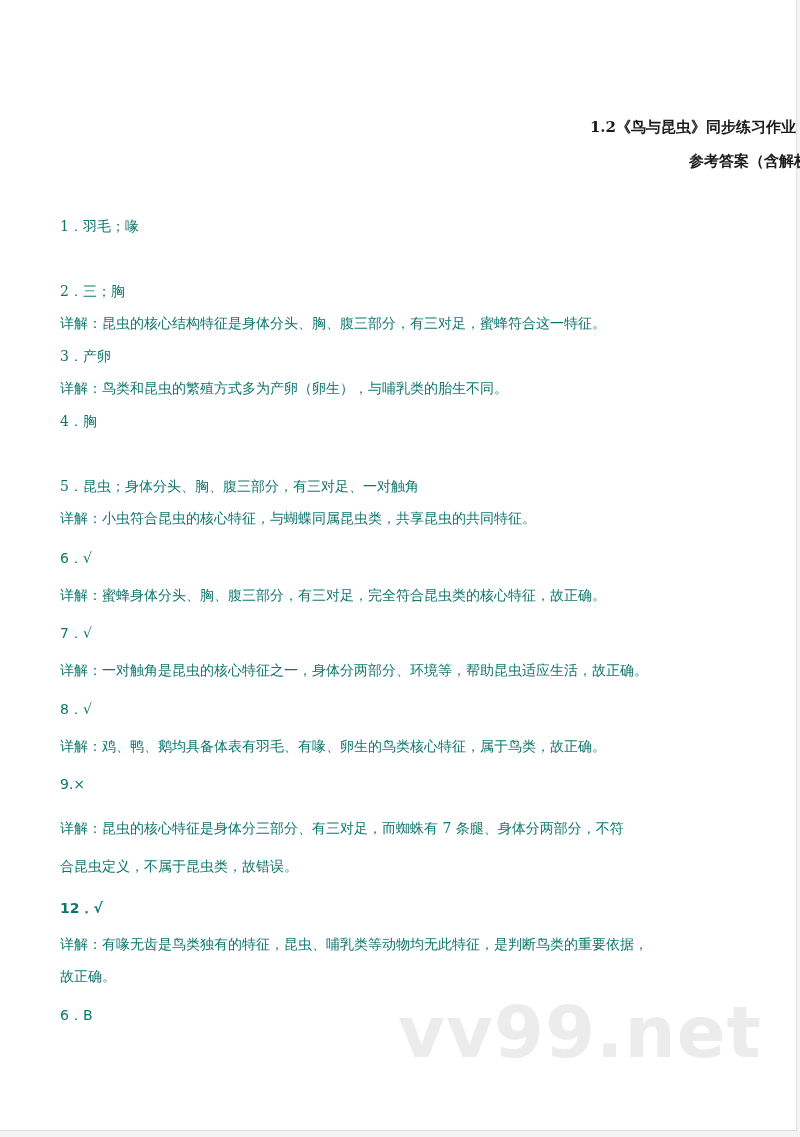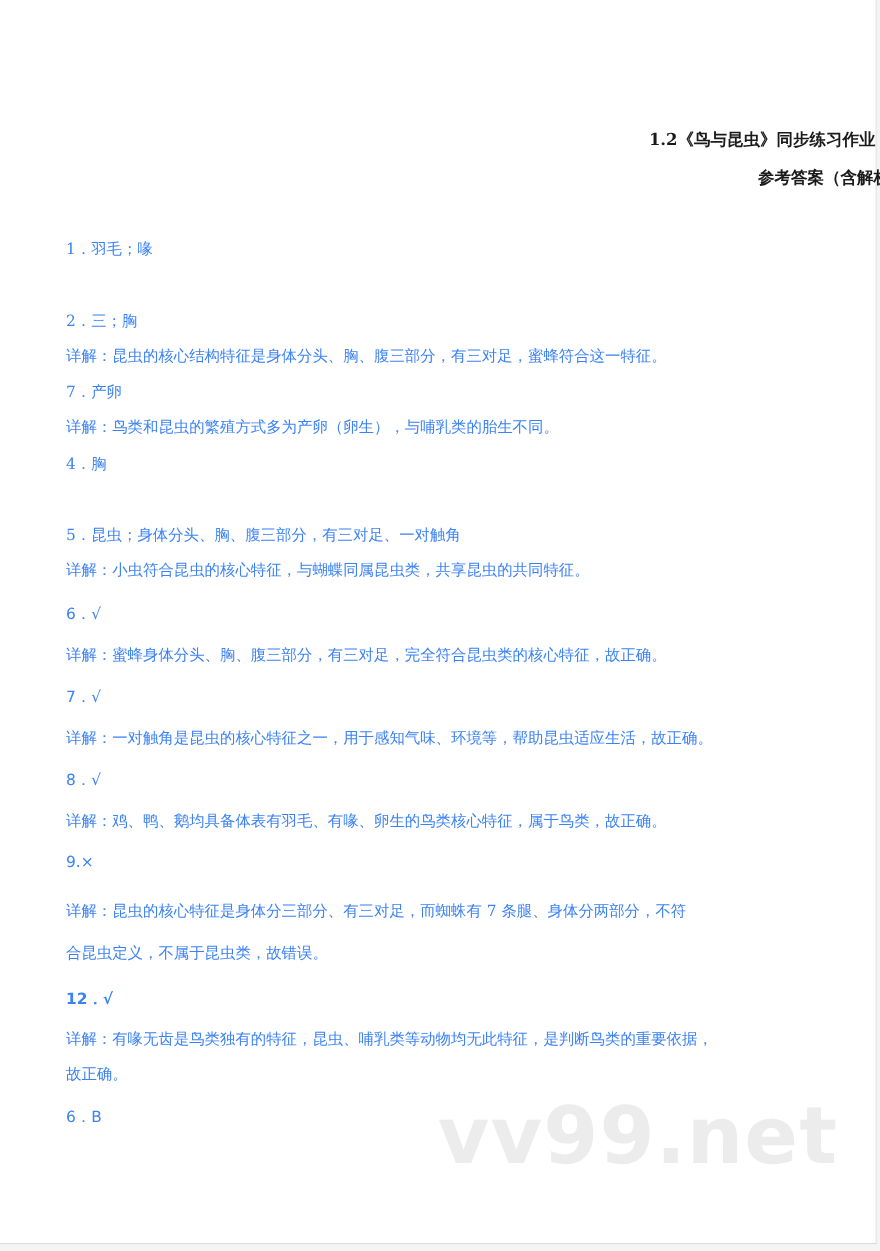--- a/index.html
+++ b/index.html
@@ -11,54 +11,54 @@
   }
   .page {
     position: absolute; left: 0; top: 0; width: 796px; height: 1130px;
     background: #ffffff; border-right: 1px solid #e0e0e0; border-bottom: 1px solid #dcdcdc;
   }
   .title {
     position: absolute; left: 0; width: 796px; text-align: right;
     font-weight: bold; font-size: 15px; color: #1a1a1a;
   }
   .line {
-    position: absolute; left: 60px; font-size: 14px; white-space: nowrap; color: #3b82f6;
+    position: absolute; left: 60px; font-size: 14px; white-space: nowrap; color: #0f766e;
   }
   .sans { font-family: "DejaVu Sans", "Liberation Sans", sans-serif; }
   .watermark {
     position: absolute; left: 398px; top: 990px;
     font-family: "DejaVu Sans", "Liberation Sans", sans-serif;
     font-weight: bold; font-size: 72px; color: #ececec; letter-spacing: 1px;
   }
 </style>
 </head>
 <body>
 
 <div class="page">
   <div class="title" style="top:118px;">1.2《鸟与昆虫》同步练习作业</div>
   <div class="title" style="top:152px;padding-left:28px;">参考答案（含解析）</div>
 
   <div class="line" style="top:218px;">1．羽毛；喙</div>
 
   <div class="line" style="top:283px;">2．三；胸</div>
   <div class="line" style="top:315px;">详解：昆虫的核心结构特征是身体分头、胸、腹三部分，有三对足，蜜蜂符合这一特征。</div>
 
-  <div class="line" style="top:348px;">7．产卵</div>
+  <div class="line" style="top:348px;">3．产卵</div>
   <div class="line" style="top:380px;">详解：鸟类和昆虫的繁殖方式多为产卵（卵生），与哺乳类的胎生不同。</div>
 
   <div class="line" style="top:413px;">4．胸</div>
 
   <div class="line" style="top:478px;">5．昆虫；身体分头、胸、腹三部分，有三对足、一对触角</div>
   <div class="line" style="top:510px;">详解：小虫符合昆虫的核心特征，与蝴蝶同属昆虫类，共享昆虫的共同特征。</div>
 
   <div class="line sans" style="top:550px;">6．√</div>
   <div class="line" style="top:587px;">详解：蜜蜂身体分头、胸、腹三部分，有三对足，完全符合昆虫类的核心特征，故正确。</div>
 
   <div class="line sans" style="top:625px;">7．√</div>
-  <div class="line" style="top:662px;">详解：一对触角是昆虫的核心特征之一，用于感知气味、环境等，帮助昆虫适应生活，故正确。</div>
+  <div class="line" style="top:662px;">详解：一对触角是昆虫的核心特征之一，身体分两部分、环境等，帮助昆虫适应生活，故正确。</div>
 
   <div class="line sans" style="top:701px;">8．√</div>
   <div class="line" style="top:738px;text-align:right;">详解：鸡、鸭、鹅均具备体表有羽毛、有喙、卵生的鸟类核心特征，属于鸟类，故正确。</div>
 
   <div class="line sans" style="top:776px;">9.×</div>
   <div class="line" style="top:820px;">详解：昆虫的核心特征是身体分三部分、有三对足，而蜘蛛有 7 条腿、身体分两部分，不符</div>
   <div class="line" style="top:858px;">合昆虫定义，不属于昆虫类，故错误。</div>
 
   <div class="line sans" style="top:900px;font-weight:bold;">12．√</div>
   <div class="line" style="top:936px;">详解：有喙无齿是鸟类独有的特征，昆虫、哺乳类等动物均无此特征，是判断鸟类的重要依据，</div>

